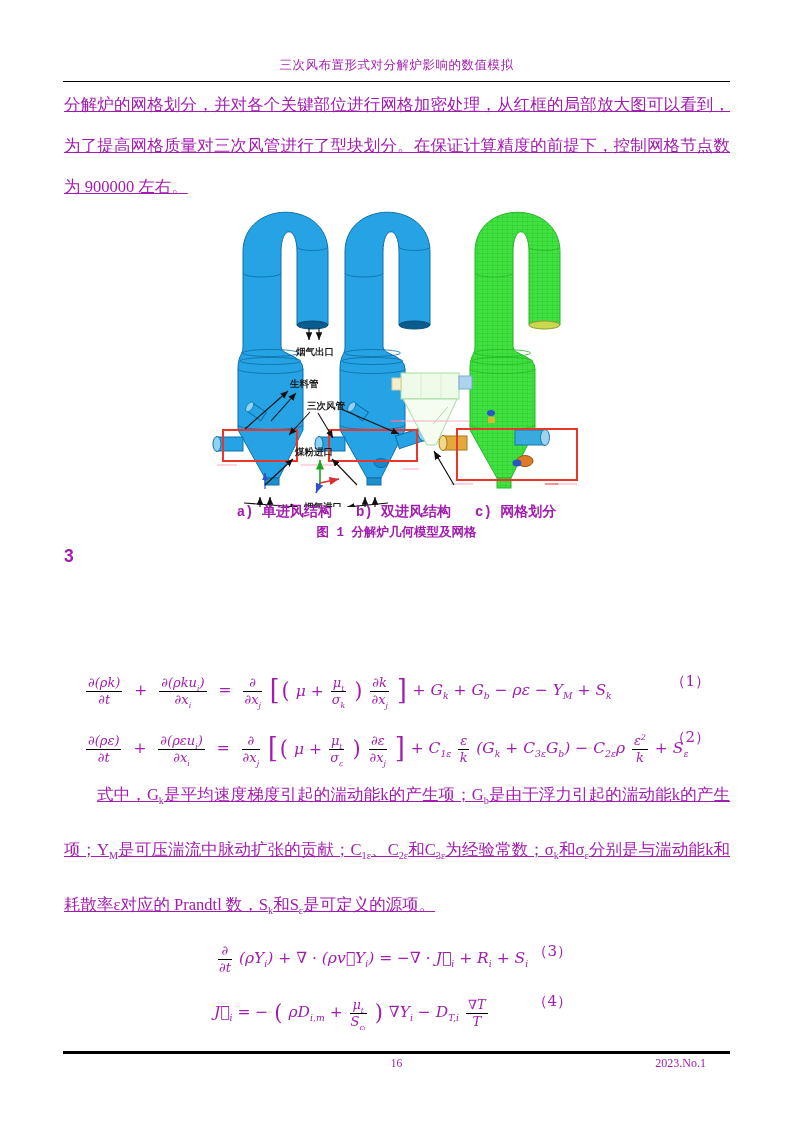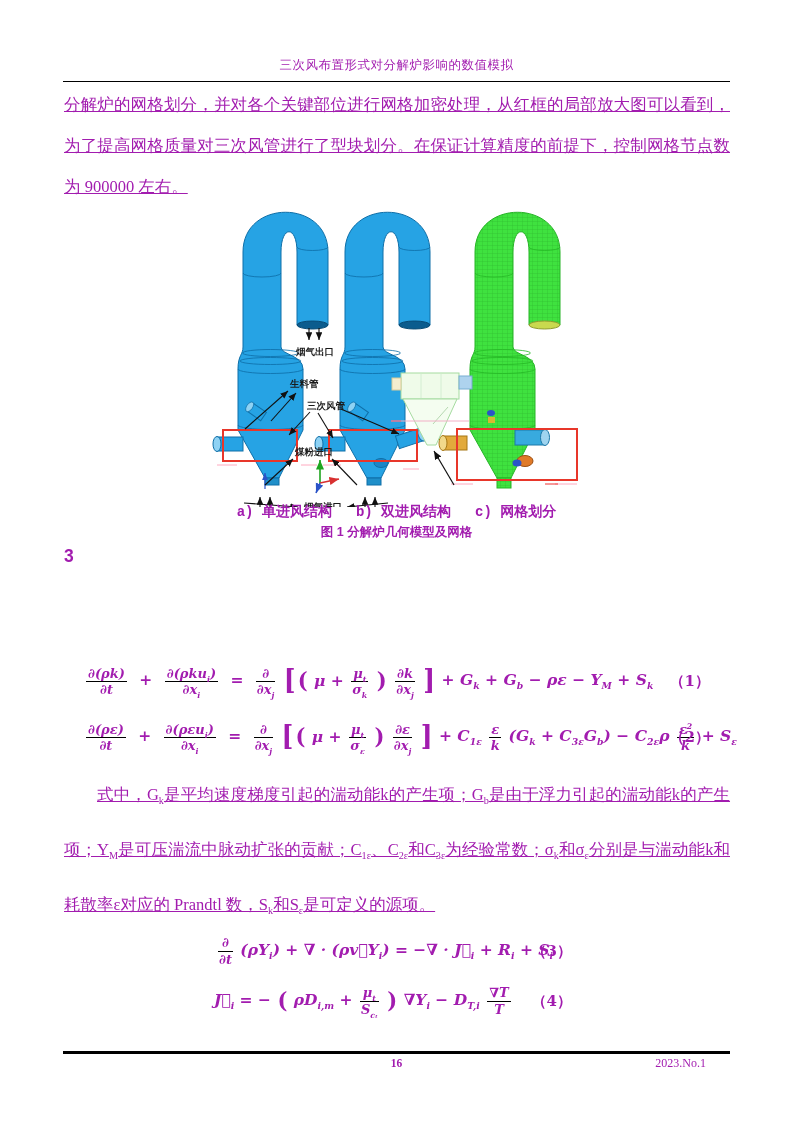--- a/index.html
+++ b/index.html
@@ -11,44 +11,44 @@
   .para{position:absolute;left:64px;width:666px;font-size:16.5px;line-height:41px;
         text-align:justify;margin:0;text-decoration:underline;}
   .p1{top:84px;}
   .p2{top:580px;text-indent:2em;}
   .p3{top:767px;line-height:55px;text-indent:2em;}
   .para sub,.para sup{font-size:62%;line-height:0;}
   .figwrap{position:absolute;top:197px;left:205px;width:390px;height:310px;}
   .figcap1{position:absolute;top:503px;left:63px;width:667px;display:flex;justify-content:center;
            gap:24px;font-family:Liberation Mono, monospace;font-weight:bold;font-size:14px;}
   .figcap2{position:absolute;top:524px;left:63px;width:667px;text-align:center;
-           font-family:Liberation Sans, sans-serif;font-weight:bold;font-size:12.5px;}
+           font-family:Liberation Mono, monospace;font-weight:bold;font-size:12.5px;}
   .sec{position:absolute;top:546px;left:64px;margin:0;display:flex;gap:17px;
        font-family:"Liberation Sans","DejaVu Sans",sans-serif;font-weight:bold;font-size:17.5px;}
-  .eq{position:absolute;left:63px;width:667px;display:flex;align-items:center;
-      font-family:"DejaVu Serif","Liberation Serif",serif;font-style:italic;font-size:15.5px;font-weight:bold;}
+  .eq{position:absolute;left:63px;width:667px;display:flex;align-items:flex-end;
+      font-family:"DejaVu Serif","Liberation Serif",serif;font-style:italic;font-size:15.5px;}
   .eq1{top:655px;height:52px;} .eq2{top:709px;height:56px;}
   .eq3{top:927px;height:48px;} .eq4{top:973px;height:56px;}
   .eqbody{white-space:nowrap;}
   .eq1 .eqbody,.eq2 .eqbody{margin-left:21px;}
   .eq3 .eqbody{margin-left:153px;} .eq4 .eqbody{margin-left:151px;}
   .eqno{position:absolute;top:50%;transform:translateY(-50%);font-style:normal;font-size:15px;}
   .eq1 .eqno,.eq2 .eqno{right:20px;} .eq3 .eqno,.eq4 .eqno{right:158px;}
   .fr{display:inline-block;vertical-align:middle;text-align:center;font-size:13px;
       line-height:1.18;margin:0 2px;}
   .fr .nu{display:block;border-bottom:1px solid #000;padding:0 2px;}
   .fr .de{display:block;padding:0 1px;}
   .op{margin:0 5px;font-style:normal;}
   .bg{font-size:25px;font-style:normal;display:inline-block;transform:scaleY(1.12);
       vertical-align:-0.1em;margin:0 1px;}
   .bg2{font-size:21px;font-style:normal;display:inline-block;transform:scaleY(1.1);
       vertical-align:-0.08em;margin:0 1px;}
   .eq sub,.eq sup{font-size:60%;line-height:0;font-style:italic;}
   .fline{position:absolute;top:1051px;left:63px;width:667px;height:2.5px;background:#000;}
-  .fpage{position:absolute;top:1057px;left:0;width:793px;text-align:center;font-size:11.5px;font-weight:bold;}
+  .fpage{position:absolute;top:1057px;left:0;width:793px;text-align:center;font-size:11.5px;}
   .fissue{position:absolute;top:1056px;right:87px;font-size:12px;}
   svg text{font-family:"Liberation Serif","DejaVu Serif",serif;font-weight:bold;
            font-size:9.5px;fill:#1a1a1a;}
 </style>
 </head>
 <body>
 
 <div class="page">
 
   <div class="htitle">三次风布置形式对分解炉影响的数值模拟</div>

